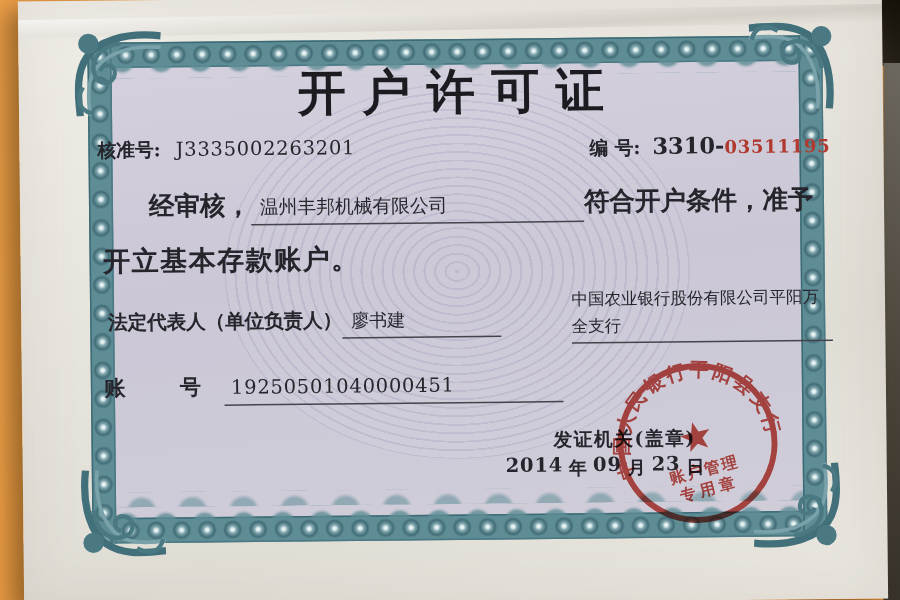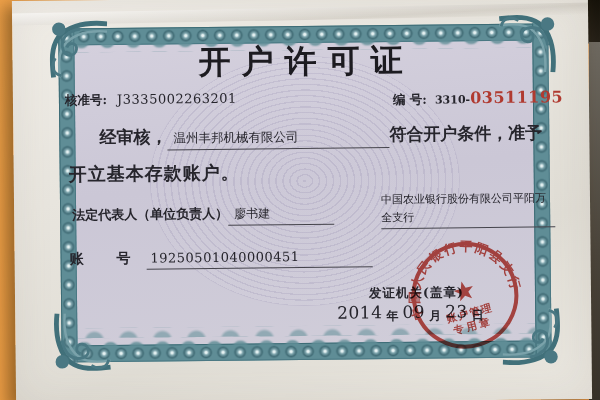--- a/index.html
+++ b/index.html
@@ -51,40 +51,40 @@
   .medallion{position:absolute;left:50%;top:46%;width:310px;height:250px;
     transform:translate(-50%,-50%);border-radius:50%;
     background:repeating-radial-gradient(ellipse at center, rgba(148,140,176,.22) 0 1.5px, rgba(228,226,236,.06) 1.5px 7px);}
   
   .txt{position:absolute;color:#26252c;}
   .title{left:0;right:0;top:42px;text-align:center;font-size:32px;font-weight:bold;
     letter-spacing:11px;text-indent:11px;color:#1c1b20;}
   .approval{left:52px;top:92px;font-size:12.5px;font-weight:600;}
   .approval .val{font-weight:500;font-size:13px;letter-spacing:.5px;margin-left:10px;}
   .serial{left:380px;top:92px;font-size:12.5px;font-weight:600;}
-  .serial .pre{font-size:11px;margin-left:8px;}
-  .serial .red{color:#b03a30;font-size:16px;letter-spacing:.5px;}
+  .serial .pre{font-size:15px;margin-left:8px;}
+  .serial .red{color:#b03a30;font-size:12px;letter-spacing:.5px;}
   .para1{left:86px;top:126px;font-size:17px;font-weight:600;white-space:nowrap;}
   .company{display:inline-block;width:212px;border-bottom:1px solid #45444c;
     font-size:12.5px;font-weight:500;padding:0 4px 2px 6px;vertical-align:baseline;}
   .para2{left:55px;top:162px;font-size:18px;font-weight:600;letter-spacing:1px;}
   .rep{left:58px;top:206px;font-size:13px;font-weight:600;white-space:nowrap;}
   .rep-name{display:inline-block;width:100px;border-bottom:1px solid #45444c;
     font-size:12px;font-weight:500;padding:0 0 2px 6px;}
   .bank{left:305px;top:194px;width:236px;}
   .bank-label{position:absolute;left:0;bottom:3px;font-size:14px;font-weight:600;letter-spacing:2px;}
   .bank-value{margin-left:62px;font-size:11px;font-weight:500;line-height:1.6;color:#26252c;}
   .bank-line2{display:block;border-bottom:1px solid #45444c;padding-bottom:2px;}
   .account{left:55px;top:250px;font-size:14px;font-weight:600;white-space:nowrap;}
-  .account-label{letter-spacing:14px;}
+  .account-label{letter-spacing:14px;font-family:Liberation Mono, monospace;}
   .account-value{display:inline-block;width:222px;border-bottom:1px solid #45444c;
     font-size:13px;font-weight:500;letter-spacing:.5px;padding:0 0 3px 4px;margin-left:2px;}
   .issuer{left:354px;top:288px;font-size:12.5px;font-weight:600;letter-spacing:1px;}
   .dateline{left:322px;top:307px;font-size:12px;font-weight:600;}
-  .dateline .num{font-size:17px;font-weight:400;position:relative;top:-2px;letter-spacing:.5px;text-align:right;}
+  .dateline .num{font-size:13px;font-weight:700;position:relative;top:-2px;letter-spacing:.5px;text-align:right;}
   .dateline .unit{margin:0 4px;}
   
   .seal{position:absolute;left:393px;top:242px;width:114px;height:114px;
     transform:rotate(-14deg);opacity:.92;mix-blend-mode:multiply;}
 </style>
 </head>
 <body>
 
 <div class="bg-dark-tr"></div>
 <div class="bg-right-strip"></div>

